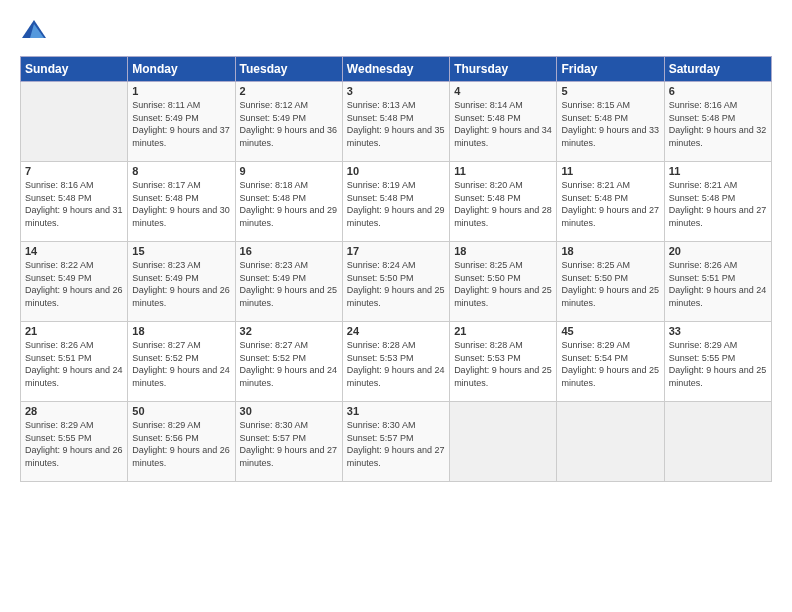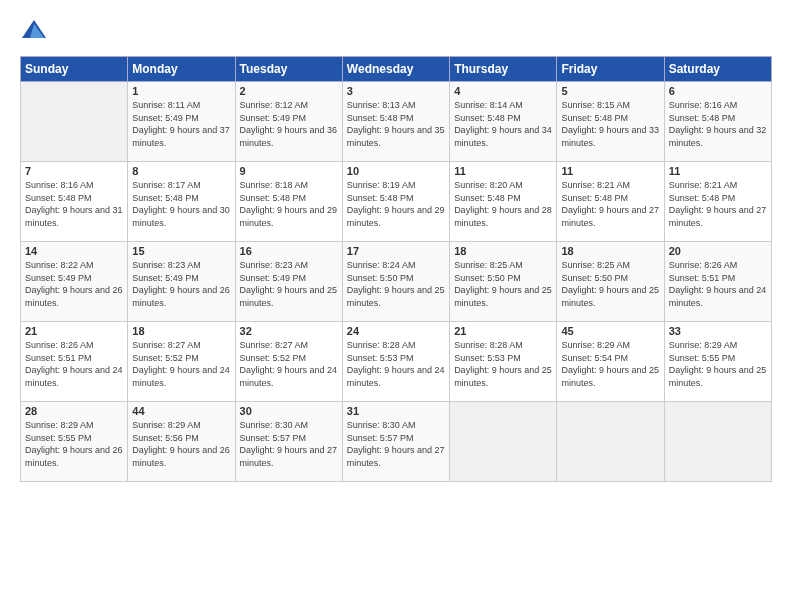--- a/index.html
+++ b/index.html
@@ -251,21 +251,21 @@
             <span class="day-num">33</span>
             <div class="day-info">Sunrise: 8:29 AM<br>Sunset: 5:55 PM<br>Daylight: 9 hours and 25 minutes.</div>
           </td>
         </tr>
         <tr>
           <td>
             <span class="day-num">28</span>
             <div class="day-info">Sunrise: 8:29 AM<br>Sunset: 5:55 PM<br>Daylight: 9 hours and 26 minutes.</div>
           </td>
           <td>
-            <span class="day-num">44</span>
+            <span class="day-num">50</span>
             <div class="day-info">Sunrise: 8:29 AM<br>Sunset: 5:56 PM<br>Daylight: 9 hours and 26 minutes.</div>
           </td>
           <td>
             <span class="day-num">30</span>
             <div class="day-info">Sunrise: 8:30 AM<br>Sunset: 5:57 PM<br>Daylight: 9 hours and 27 minutes.</div>
           </td>
           <td>
             <span class="day-num">31</span>
             <div class="day-info">Sunrise: 8:30 AM<br>Sunset: 5:57 PM<br>Daylight: 9 hours and 27 minutes.</div>
           </td>

